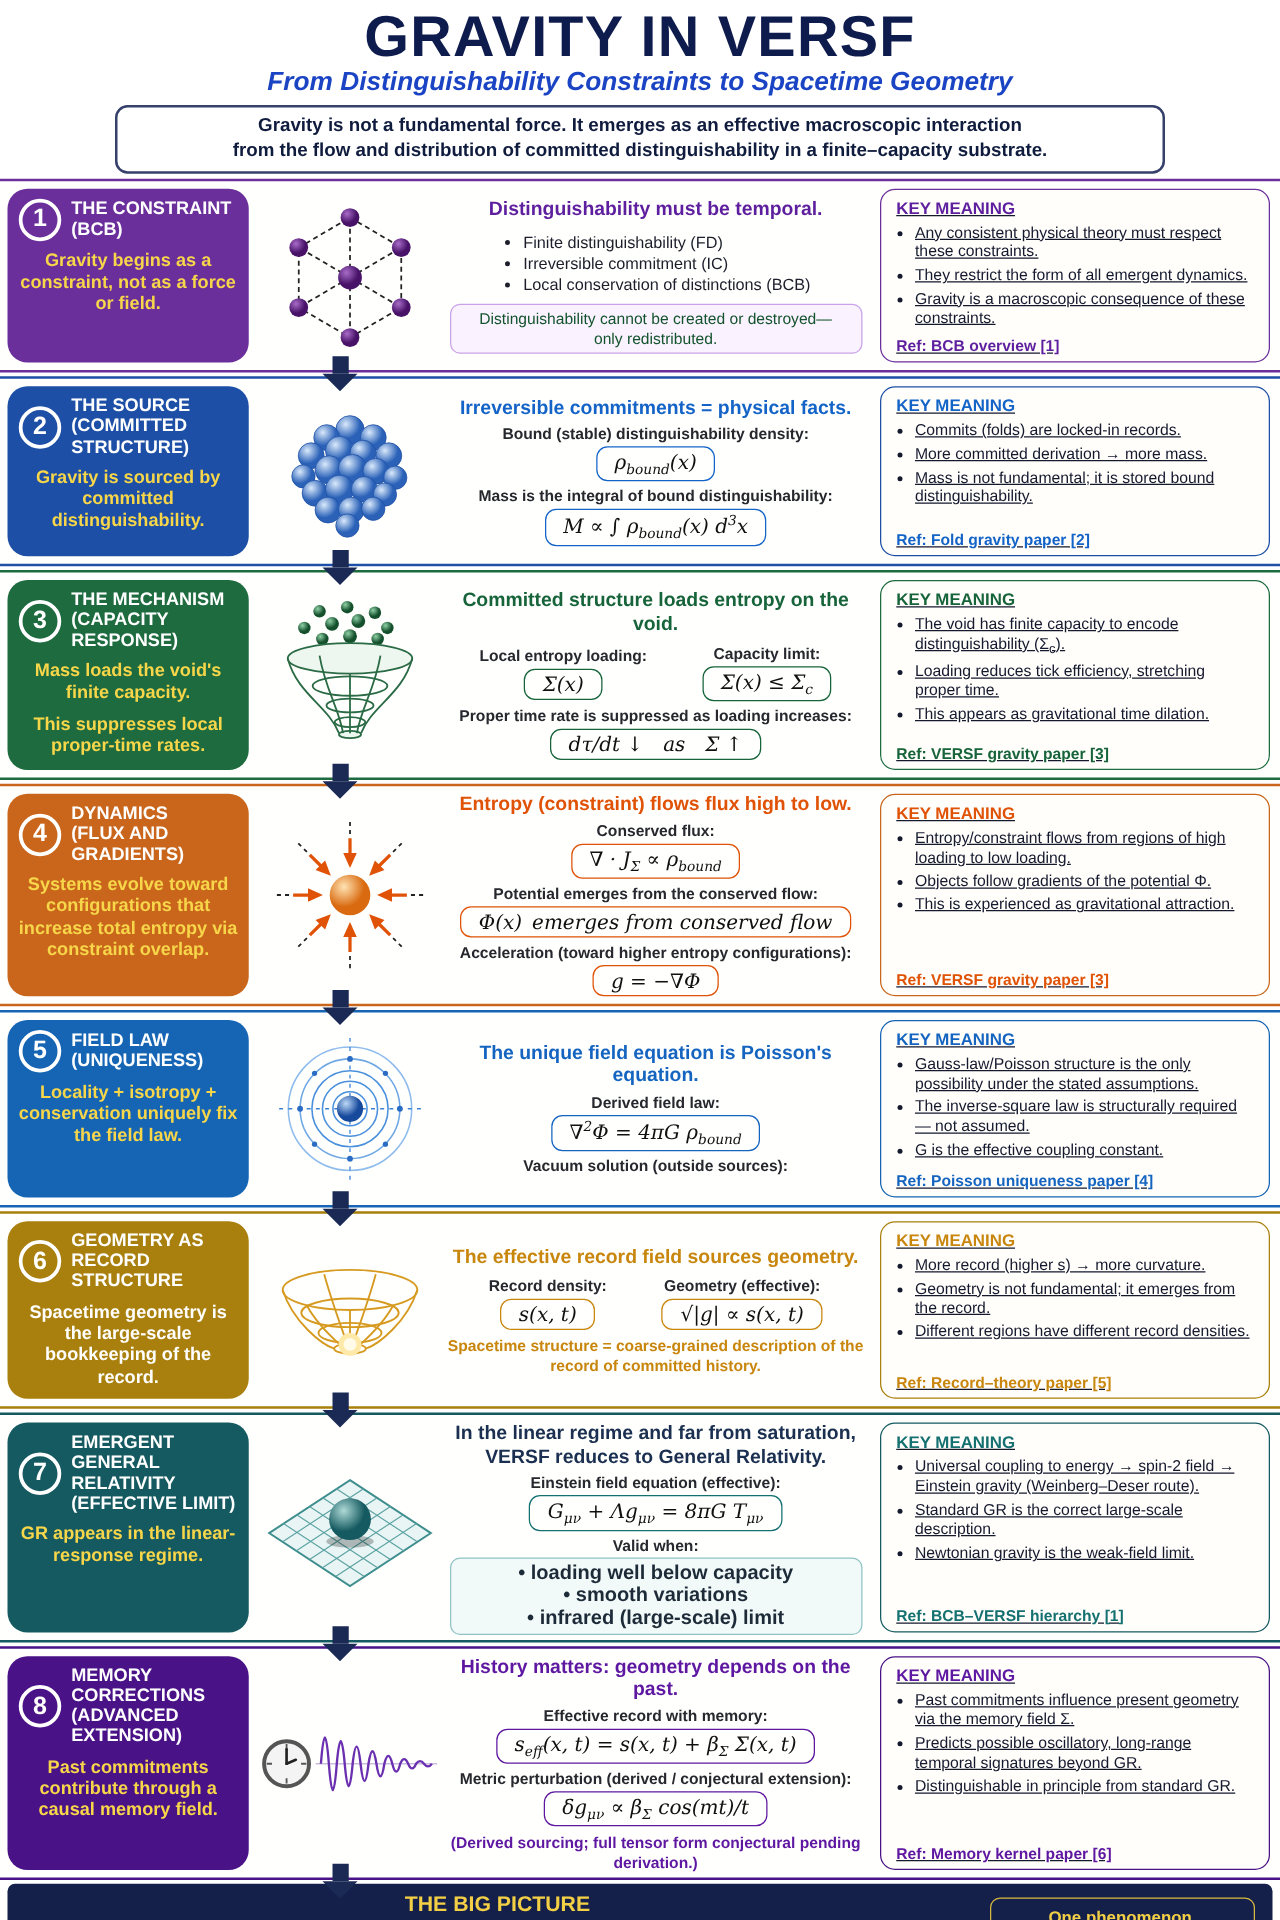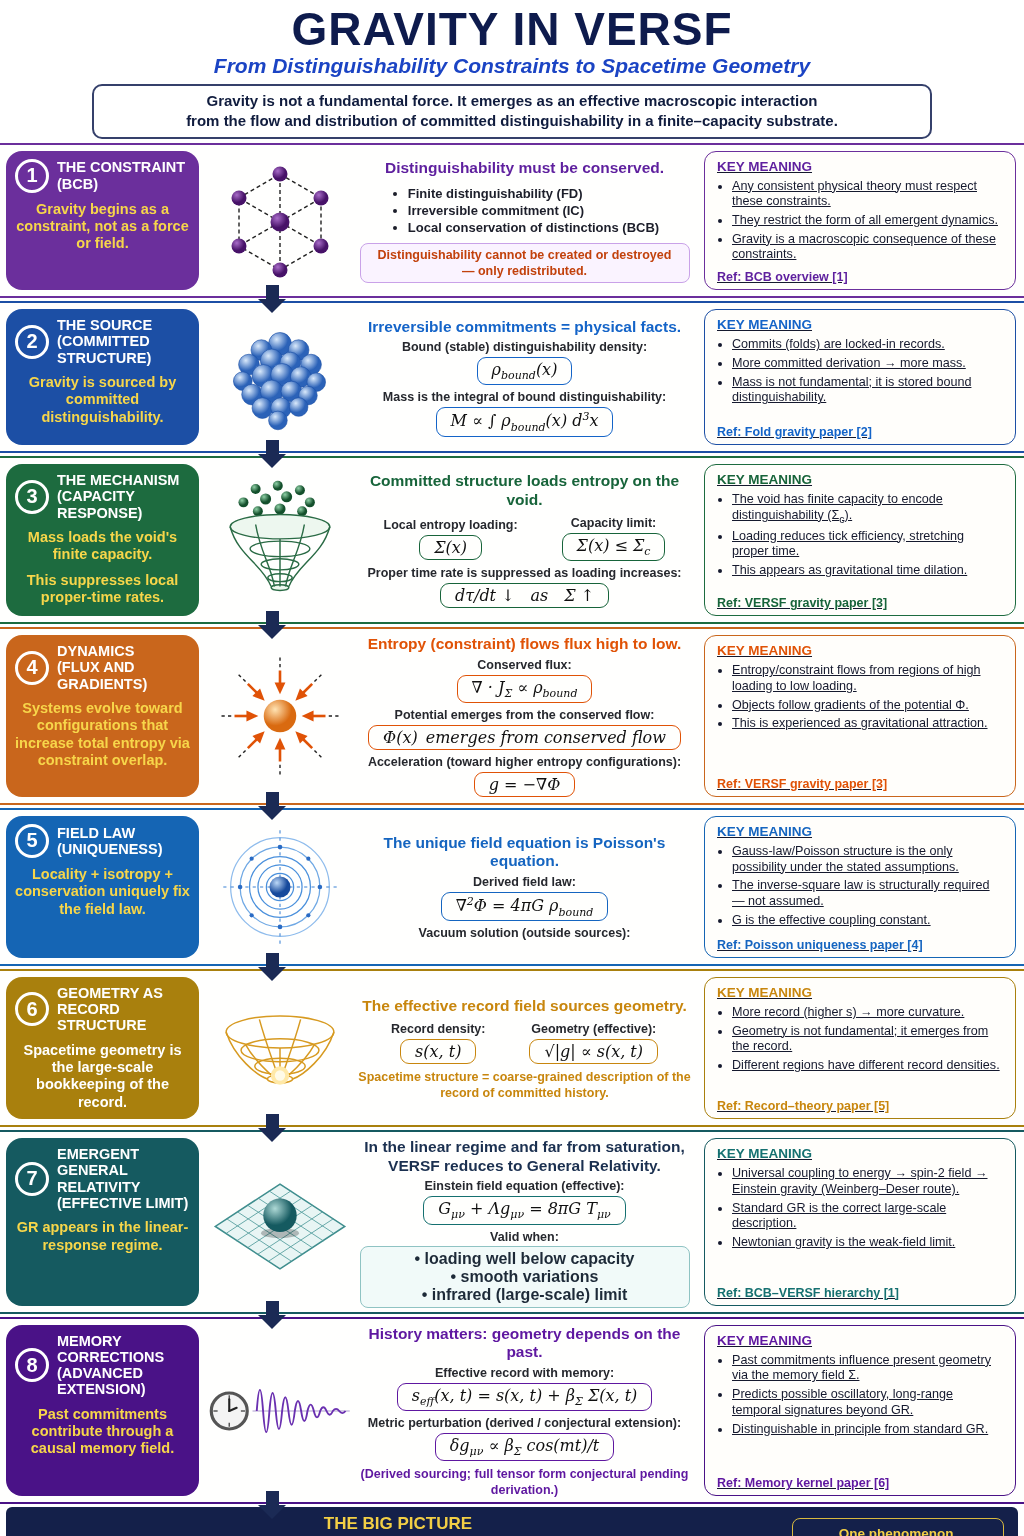--- a/index.html
+++ b/index.html
@@ -44,25 +44,25 @@
   .mid-content { flex: 1; text-align: center; padding-right: 4px; }
   .mid-heading { font-weight: bold; font-size: 15.5px; color: var(--h, var(--a)); margin: 2px 0 4px; line-height: 1.2; }
   .mlabel { font-size: 12.5px; font-weight: bold; color: #26282e; margin: 3px 0 2px; }
   .fbox {
     display: inline-block; border: 1.6px solid var(--a); border-radius: 9px;
     padding: 2px 14px; font-family: "DejaVu Serif", serif; font-style: italic;
     font-size: 16px; color: #101010; background: #fffffd; margin: 1px 0 2px;
   }
   .fbox sub, .fbox sup { font-size: 11px; }
   .fcols { display: flex; justify-content: center; gap: 44px; align-items: center; }
-  .mid-bullets { display: inline-block; text-align: left; font-size: 13px; font-weight: bold; color: #1c1e2a; margin: 2px 0 6px; padding-left: 18px; }
+  .mid-bullets { display: inline-block; text-align: left; font-size: 13px; font-weight: normal; color: #1c1e2a; margin: 2px 0 6px; padding-left: 18px; }
   .mid-bullets li { margin: 2px 0; }
   .note {
-    display: inline-block; border: 1.5px solid #c9a2e8; background: #faf3ff; color: #c2410c;
-    font-weight: bold; font-size: 12.5px; border-radius: 8px; padding: 3px 12px; line-height: 1.3; max-width: 330px;
+    display: inline-block; border: 1.5px solid #c9a2e8; background: #faf3ff; color: #14532d;
+    font-weight: normal; font-size: 12.5px; border-radius: 8px; padding: 3px 12px; line-height: 1.3; max-width: 330px;
   }
   .caption { font-weight: bold; font-size: 12.5px; color: var(--a); margin-top: 4px; line-height: 1.25; }
   .valid {
     display: inline-block; border: 1.5px solid #8fc3c3; background: #f1faf9; border-radius: 8px;
     padding: 3px 12px; font-size: 16px; font-weight: bold; color: #1d2a38; max-width: 330px;
   }
   .valid span { margin: 0 7px; white-space: nowrap; }
   .valid span::before { content: "•  "; }
   .key {
     margin: 6px 8px 6px 0; border: 1.6px solid var(--c); border-radius: 12px;
@@ -129,21 +129,21 @@
             <circle cx="101" cy="36" r="7.5"></circle>
             <circle cx="101" cy="84" r="7.5"></circle>
           <circle cx="60" cy="108" r="7.5"></circle>
             <circle cx="19" cy="84" r="7.5"></circle>
             <circle cx="19" cy="36" r="7.5"></circle>
           <circle cx="60" cy="60" r="9.5"></circle>
         </g>
       </svg>
     </div>
     <div class="mid-content">
-      <div class="mid-heading">Distinguishability must be conserved.</div>
+      <div class="mid-heading">Distinguishability must be temporal.</div>
       <ul class="mid-bullets">
         <li>Finite distinguishability (FD)</li>
         <li>Irreversible commitment (IC)</li>
         <li>Local conservation of distinctions (BCB)</li>
       </ul>
       <div><span class="note">Distinguishability cannot be created or destroyed— only redistributed.</span></div>
     </div>
   </div>
   <aside class="key">
     <div class="key-title">KEY MEANING</div>

